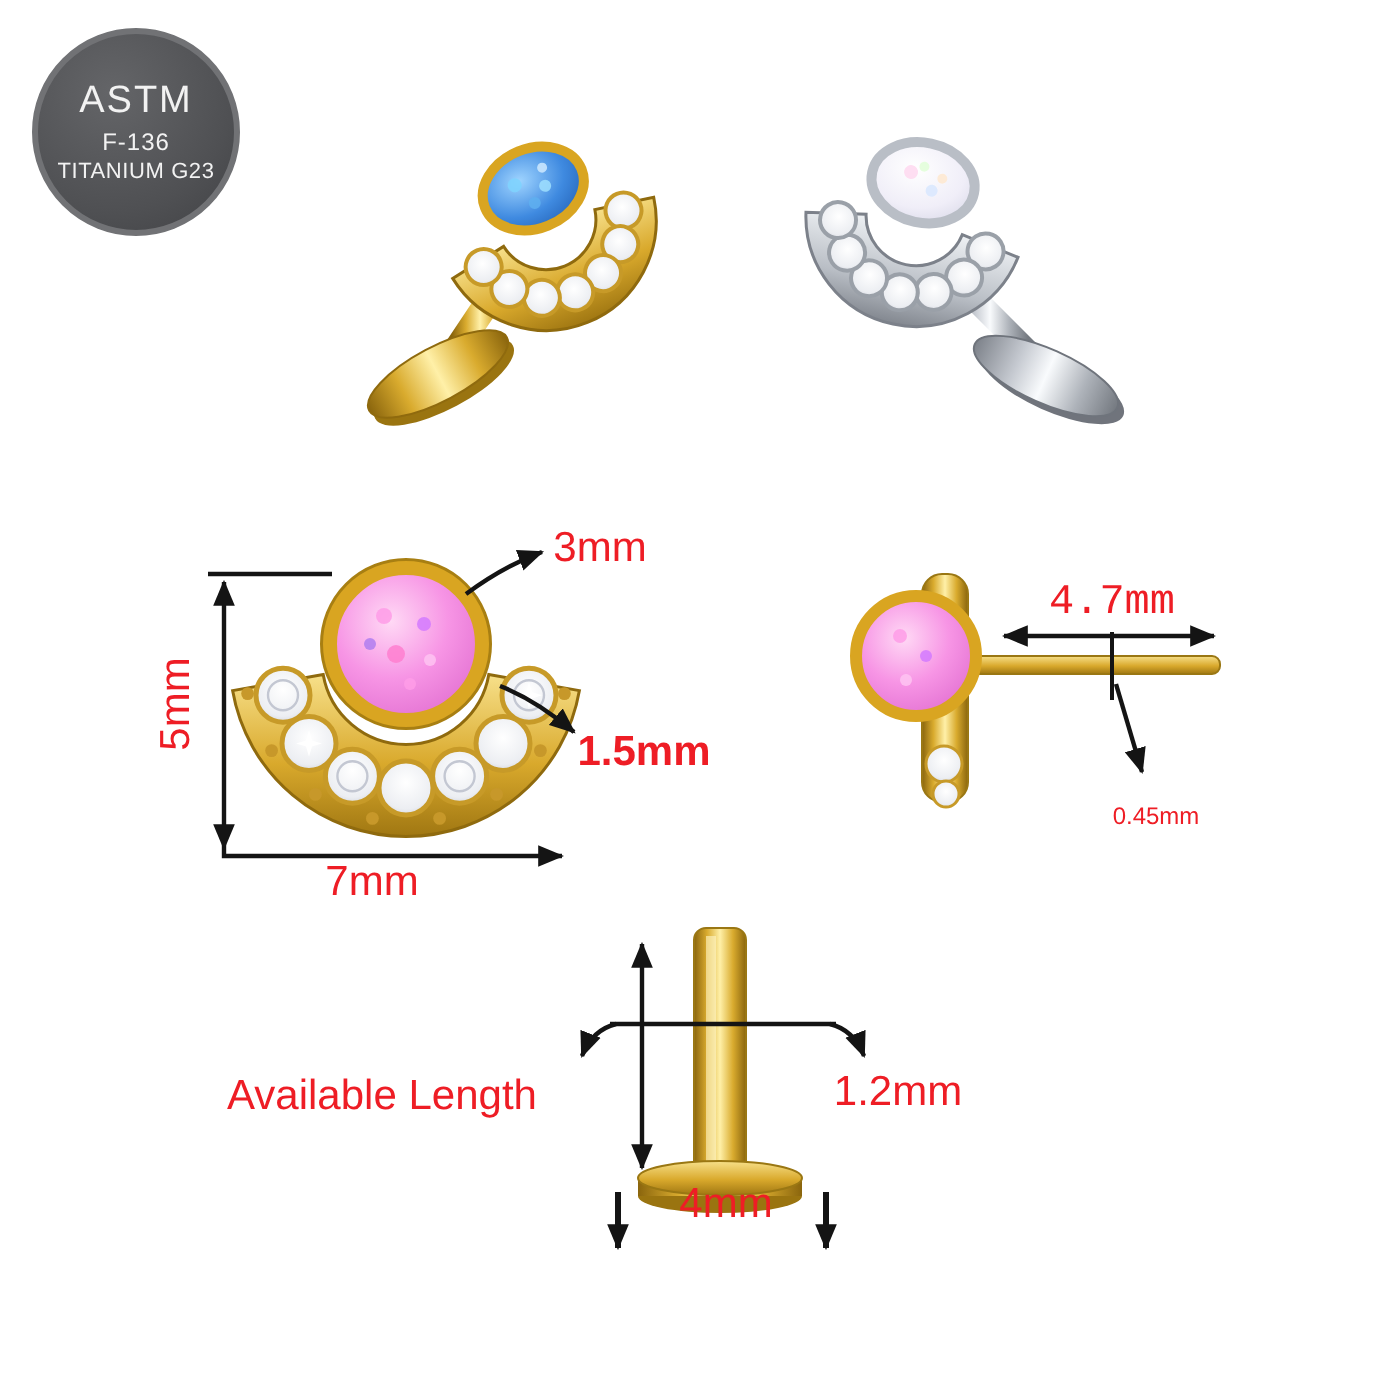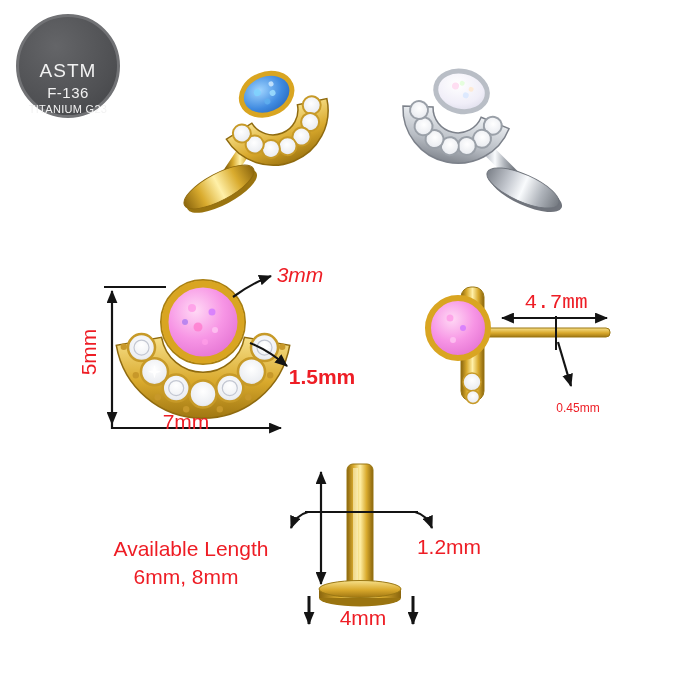--- a/index.html
+++ b/index.html
@@ -6,25 +6,25 @@
   html,body { width:700px; height:700px; background:#ffffff; }
   body { font-family:"Liberation Sans", sans-serif; position:relative; overflow:hidden; }
   .stage { position:absolute; inset:0; width:700px; height:700px; background:#fff; }
   svg.art { position:absolute; left:0; top:0; }
 
   .badge {
     position:absolute; left:16px; top:14px; width:104px; height:104px;
     border-radius:50%;
     background:radial-gradient(circle at 38% 30%, #646568, #4f5053 65%, #414245);
     border:3px solid #717275;
-    display:flex; flex-direction:column; align-items:center; justify-content:flex-end;
+    display:flex; flex-direction:column; align-items:center; justify-content:center;
     gap:2px; color:#f2f2f2; text-align:center;
   }
   .badge .b1 { font-size:19px; letter-spacing:1px; }
-  .badge .b2 { font-size:15px; letter-spacing:.5px; }
+  .badge .b2 { font-size:12px; letter-spacing:.5px; }
   .badge .b3 { font-size:11px;  letter-spacing:.3px; }
 
   .lbl {
     position:absolute; color:#ee1d25; font-size:21px; line-height:1;
     white-space:nowrap; transform:translate(-50%,-50%);
   }
   .lbl.rot { transform:translate(-50%,-50%) rotate(-90deg); }
   .lbl.sm  { font-size:12px; }
 </style>
 </head>
@@ -216,24 +216,23 @@
       <line x1="413" y1="596" x2="413" y2="624" stroke-width="3" marker-end="url(#arr)"></line>
     </g>
   </svg>
 
   <div class="badge">
     <div class="b1">ASTM</div>
     <div class="b2">F-136</div>
     <div class="b3">TITANIUM G23</div>
   </div>
 
-  <div class="lbl" style="left:300px; top:274px;font-style:italic;">3mm</div>
+  <div class="lbl" style="left:300px; top:274px;">3mm</div>
   <div class="lbl" style="left:322px; top:376px;font-weight:bold;">1.5mm</div>
   <div class="lbl rot" style="left:88px; top:352px;">5mm</div>
-  <div class="lbl" style="left:186px; top:421px;">7mm</div>
+  <div class="lbl" style="left:186px; top:441px;">7mm</div>
   <div class="lbl" style="left:556px; top:302px;font-family:Liberation Mono, monospace;">4.7mm</div>
   <div class="lbl sm" style="left:578px; top:408px;">0.45mm</div>
   <div class="lbl" style="left:449px; top:546px;">1.2mm</div>
-  <div class="lbl" style="left:363px; top:617px;">4mm</div>
+  <div class="lbl" style="left:363px; top:602px;">4mm</div>
   <div class="lbl" style="left:172px; top:548px;margin-left:19px;">Available Length</div>
-  <div class="lbl" style="left:186px; top:576px;">6mm, 8mm</div>
 
 </div>
 
 </body></html>

